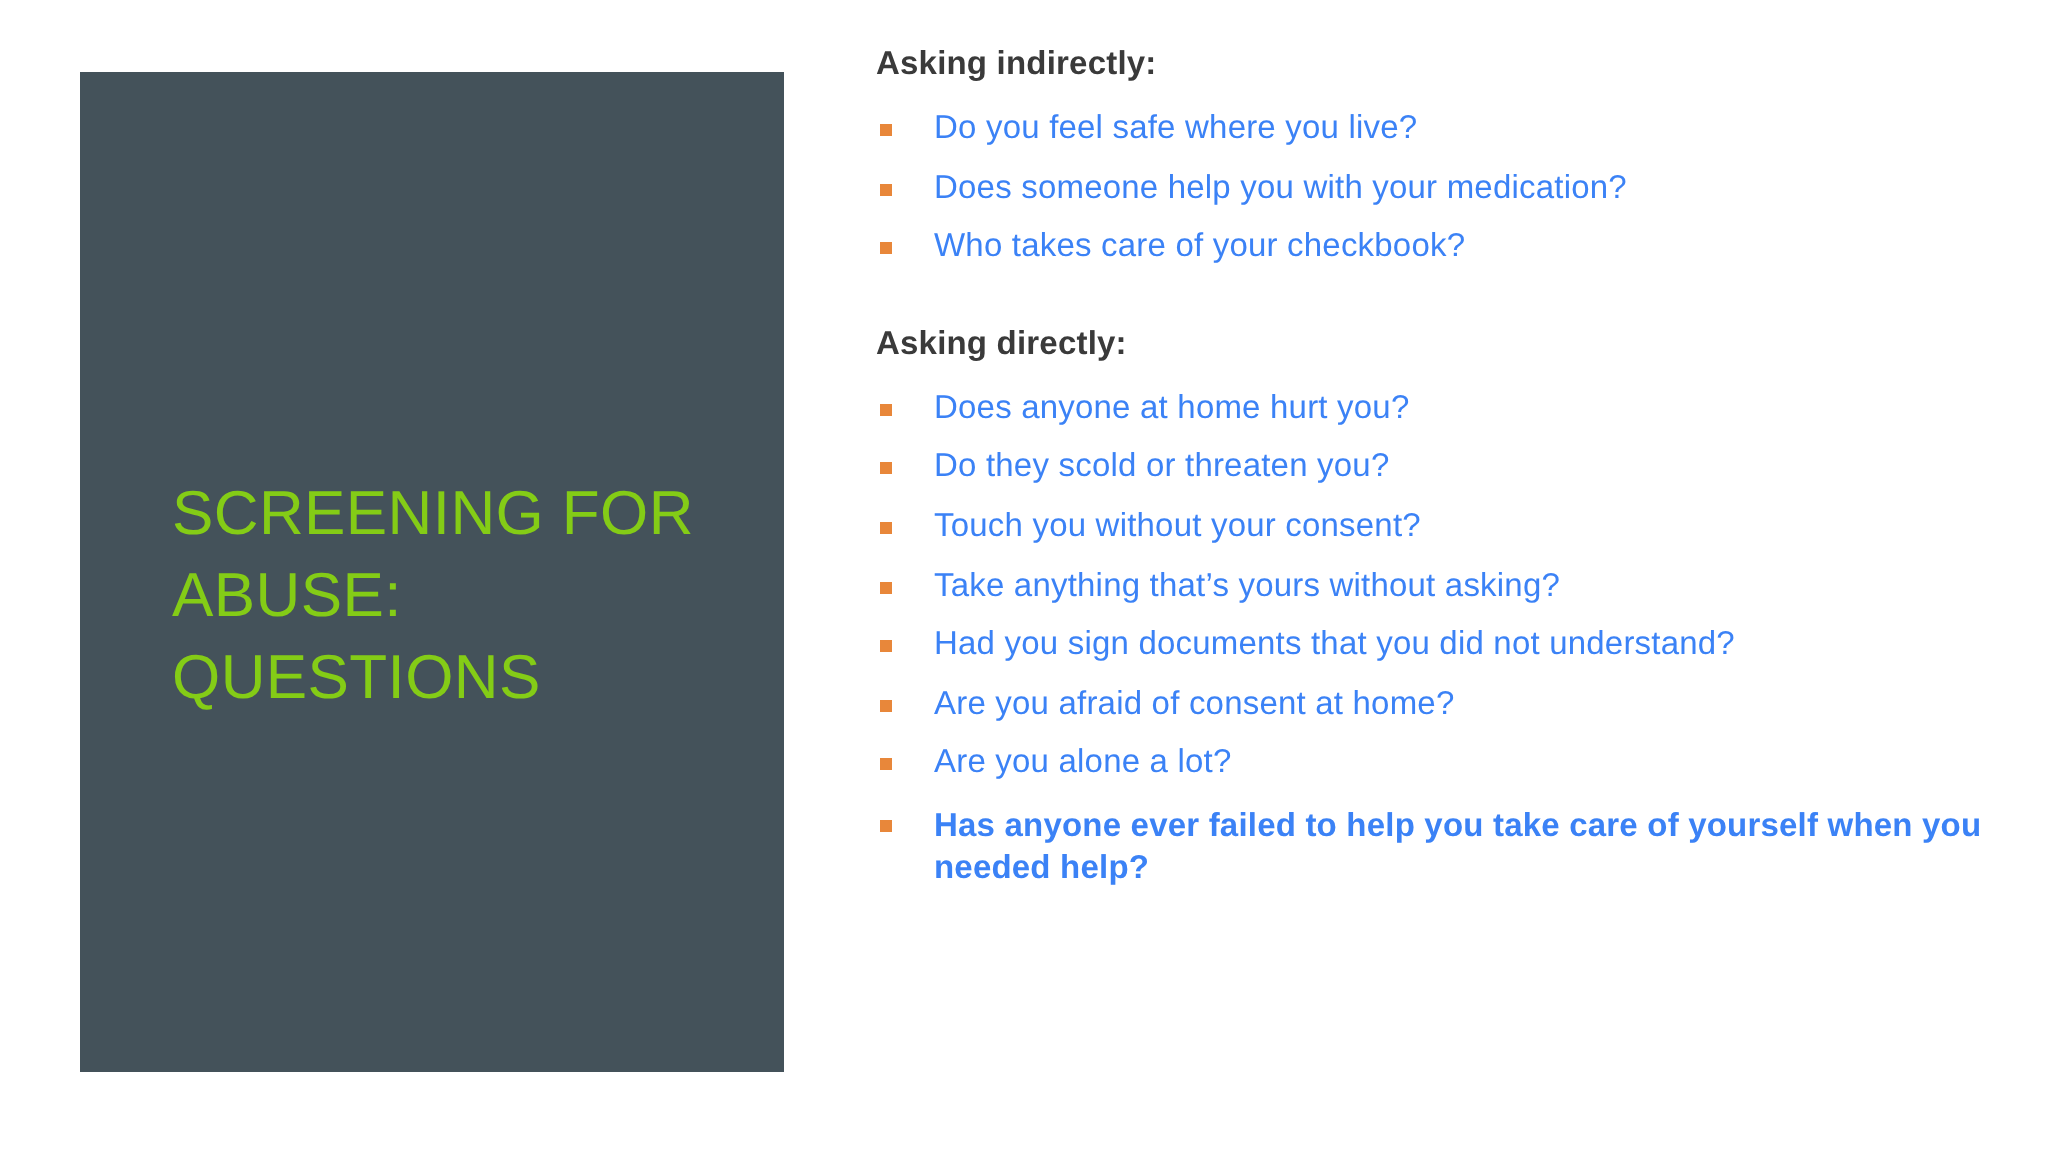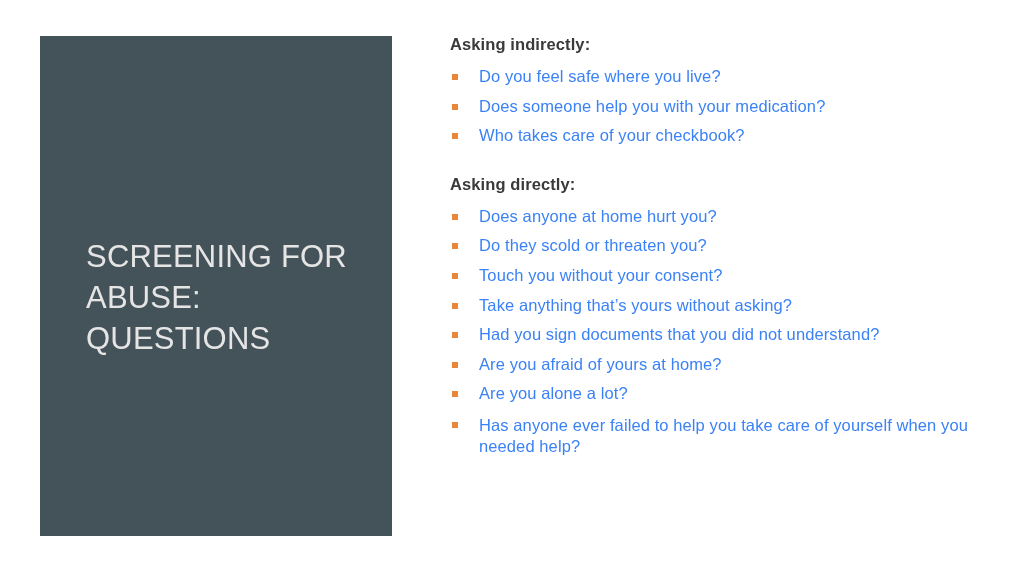--- a/index.html
+++ b/index.html
@@ -23,38 +23,38 @@
     width: 352px;
     height: 500px;
     background: #44525a;
     box-sizing: border-box;
   }
   #title-text {
     position: absolute;
     left: 46px;
     top: 200px;
     width: 290px;
-    color: #e5e5e5;
+    color: #84cc16;
     font-size: 31px;
     line-height: 41px;
     font-weight: 400;
     letter-spacing: 0.2px;
     white-space: pre-line;
   }
 
   
   #content {
     position: absolute;
     left: 438px;
     top: 20px;
     width: 556px;
   }
 
   .section {
-    margin: 12px;
+    margin: 0;
   }
   .section + .section {
     margin-top: 21px;
   }
 
   .section-heading {
     font-size: 16.5px;
     font-weight: bold;
     color: #3a3a3a;
     line-height: 24px;
@@ -71,20 +71,21 @@
     position: relative;
     padding-left: 29px;
     font-size: 16.5px;
     color: #3b82f6;
     line-height: 29.6px;
     letter-spacing: 0.1px;
   }
   ul.bullets li.wrap {
     line-height: 21px;
     padding-top: 6px;
+    font-weight: bold;
   }
   ul.bullets li .sq-bullet {
     position: absolute;
     left: 2px;
     top: 12px;
     width: 6px;
     height: 6px;
     background: #e8873a;
   }
   ul.bullets li.wrap .sq-bullet {
@@ -138,21 +139,21 @@
       <li>
         <span class="sq-bullet"></span>
         <span>Take anything that’s yours without asking?</span>
       </li>
       <li>
         <span class="sq-bullet"></span>
         <span>Had you sign documents that you did not understand?</span>
       </li>
       <li>
         <span class="sq-bullet"></span>
-        <span>Are you afraid of yours at home?</span>
+        <span>Are you afraid of consent at home?</span>
       </li>
       <li>
         <span class="sq-bullet"></span>
         <span>Are you alone a lot?</span>
       </li>
       <li class="wrap">
         <span class="sq-bullet"></span>
         <span>Has anyone ever failed to help you take care of yourself when you needed help?</span>
       </li>
     </ul>

